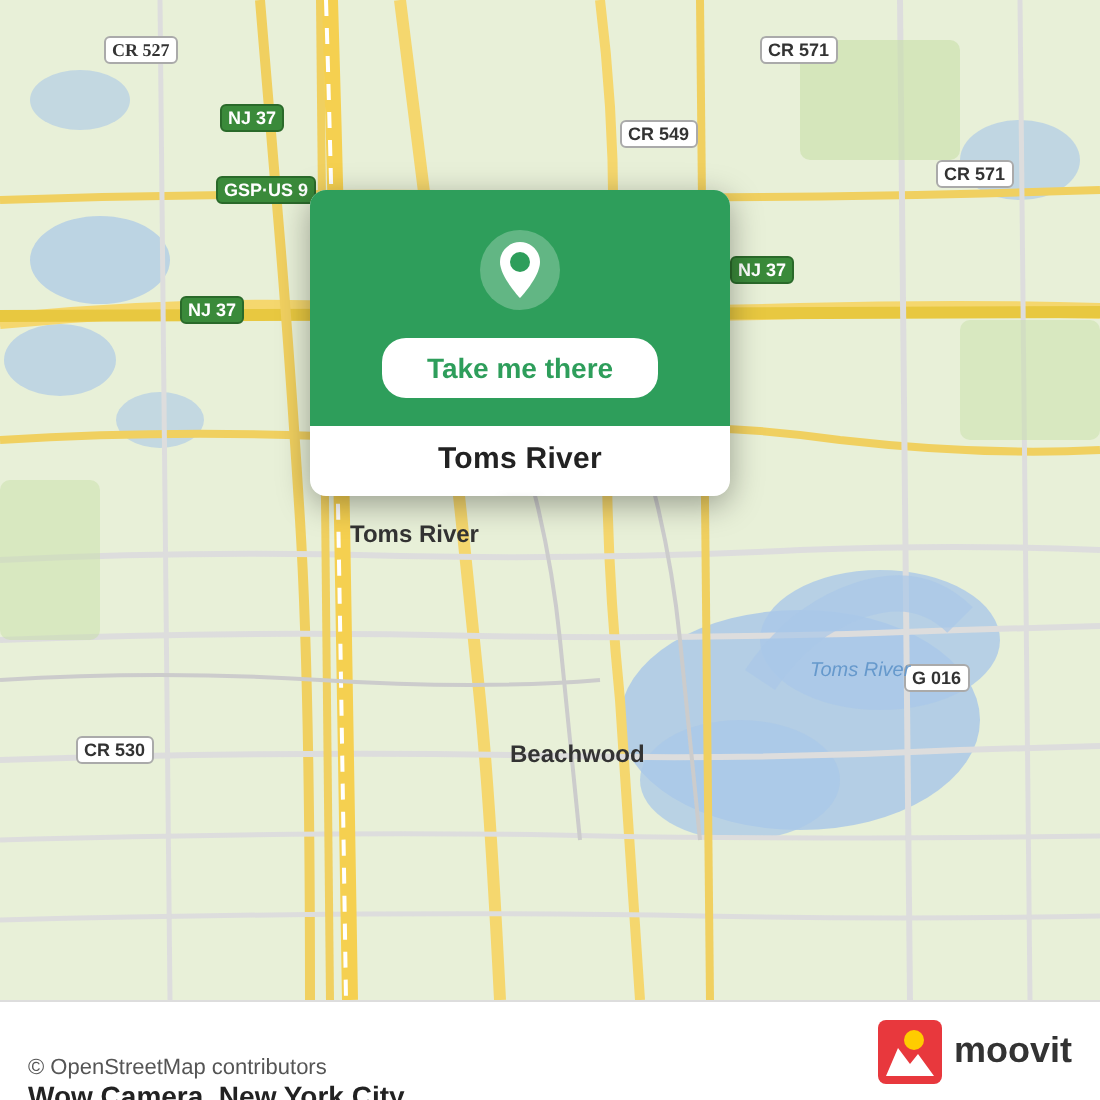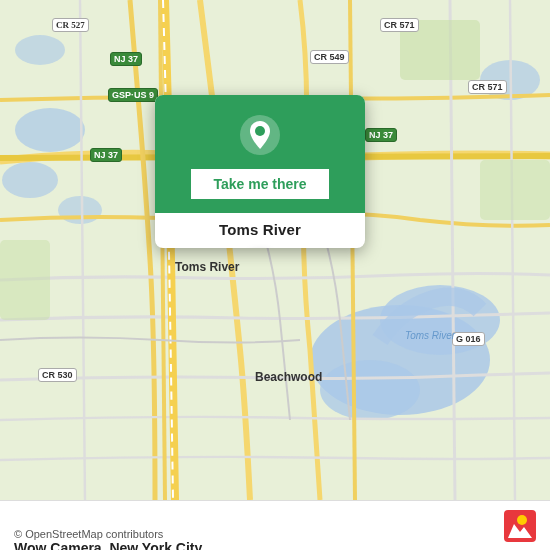--- a/index.html
+++ b/index.html
@@ -55,21 +55,21 @@
     #popup-pin-icon {
       width: 44px;
       height: 44px;
       margin-bottom: 8px;
     }
 
     #popup-button {
       background: white;
       color: #2e9e5b;
       border: none;
-      border-radius: 0;
+      border-radius: 12px;
       padding: 7px 22px;
       font-size: 14px;
       font-weight: bold;
       cursor: pointer;
       margin-top: 4px;
       white-space: nowrap;
     }
 
     #popup-city-label {
       font-size: 15px;
@@ -237,21 +237,21 @@
 
   <div class="road-label" style="top:18px;left:52px;font-family:Liberation Serif, serif;">
     <span>CR 527</span>
   </div>
   <div class="road-label" style="top:18px;left:380px;">
     <span>CR 571</span>
   </div>
   <div class="road-label" style="top:80px;left:468px;">
     <span>CR 571</span>
   </div>
-  <div class="road-label" style="top:50px;left:310px;">
+  <div class="road-label" style="top:60px;left:310px;">
     <span>CR 549</span>
   </div>
   <div class="road-label road-label-green" style="top:72px;left:108px;margin-top:16px;">
     <span>GSP·US 9</span>
   </div>
   <div class="road-label road-label-green" style="top:52px;left:110px;">
     <span>NJ 37</span>
   </div>
   <div class="road-label road-label-green" style="top:128px;left:365px;">
     <span>NJ 37</span>
@@ -289,14 +289,15 @@
     <span id="attribution-text">© OpenStreetMap contributors</span>
     <span id="location-text">Wow Camera, New York City</span>
   </div>
   <div id="moovit-logo">
 
     <svg id="moovit-icon" viewBox="0 0 32 32" xmlns="http://www.w3.org/2000/svg">
       <rect width="32" height="32" rx="4" fill="#e8383d"></rect>
       <circle cx="18" cy="10" r="5" fill="#ffcc00"></circle>
       <path d="M4,28 L10,14 L16,22 L20,17 L28,28 Z" fill="white"></path>
     </svg>
+    <span id="moovit-text">moovit</span>
   </div>
 </div>
 
 </body></html>

